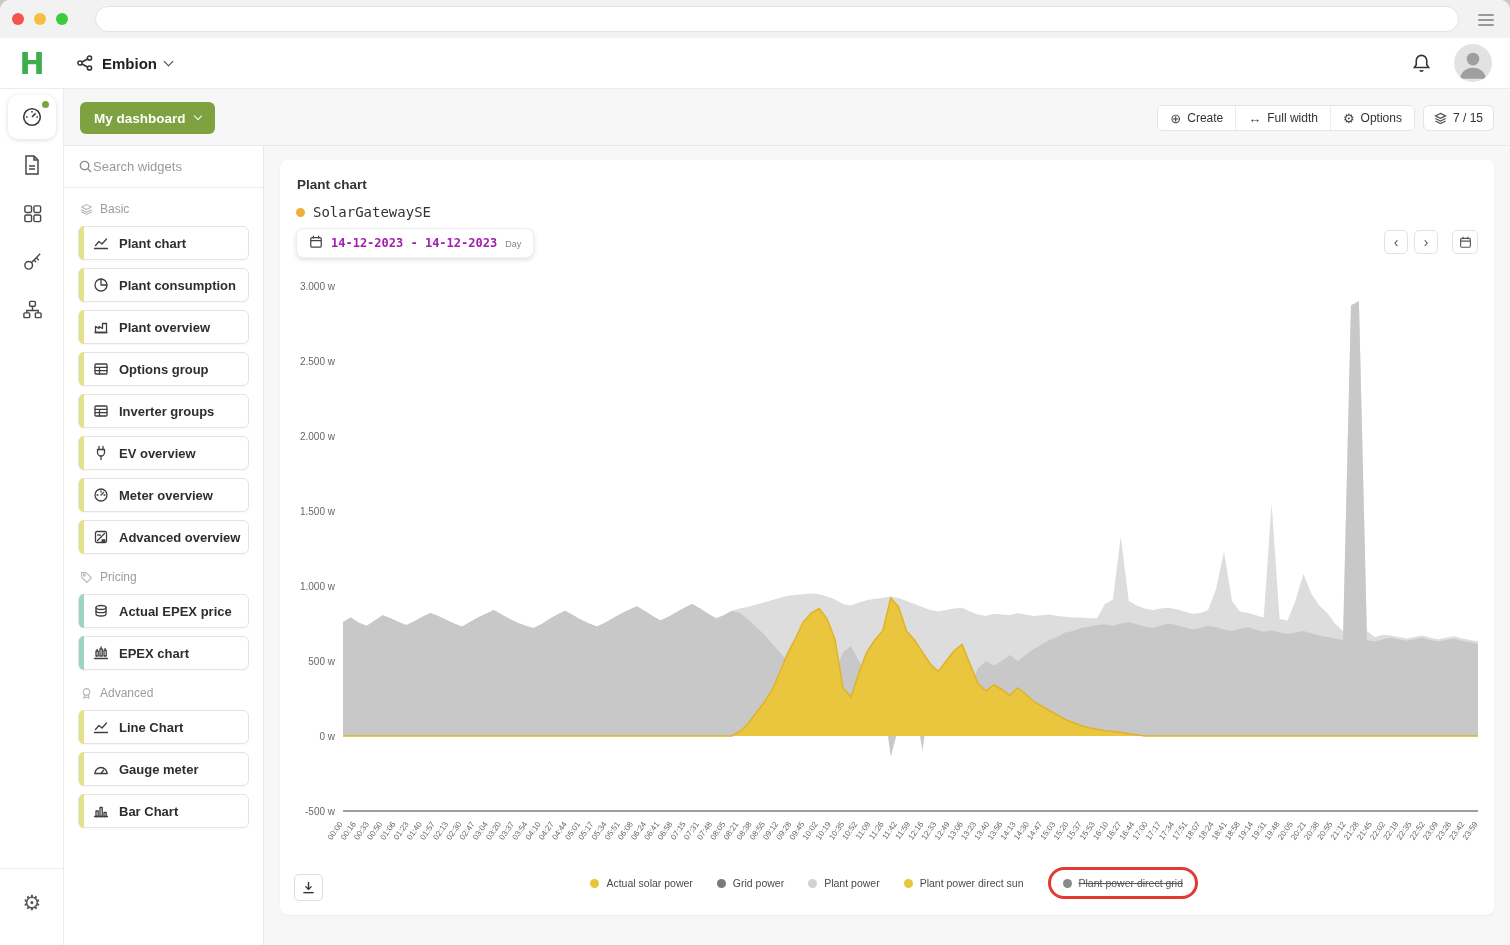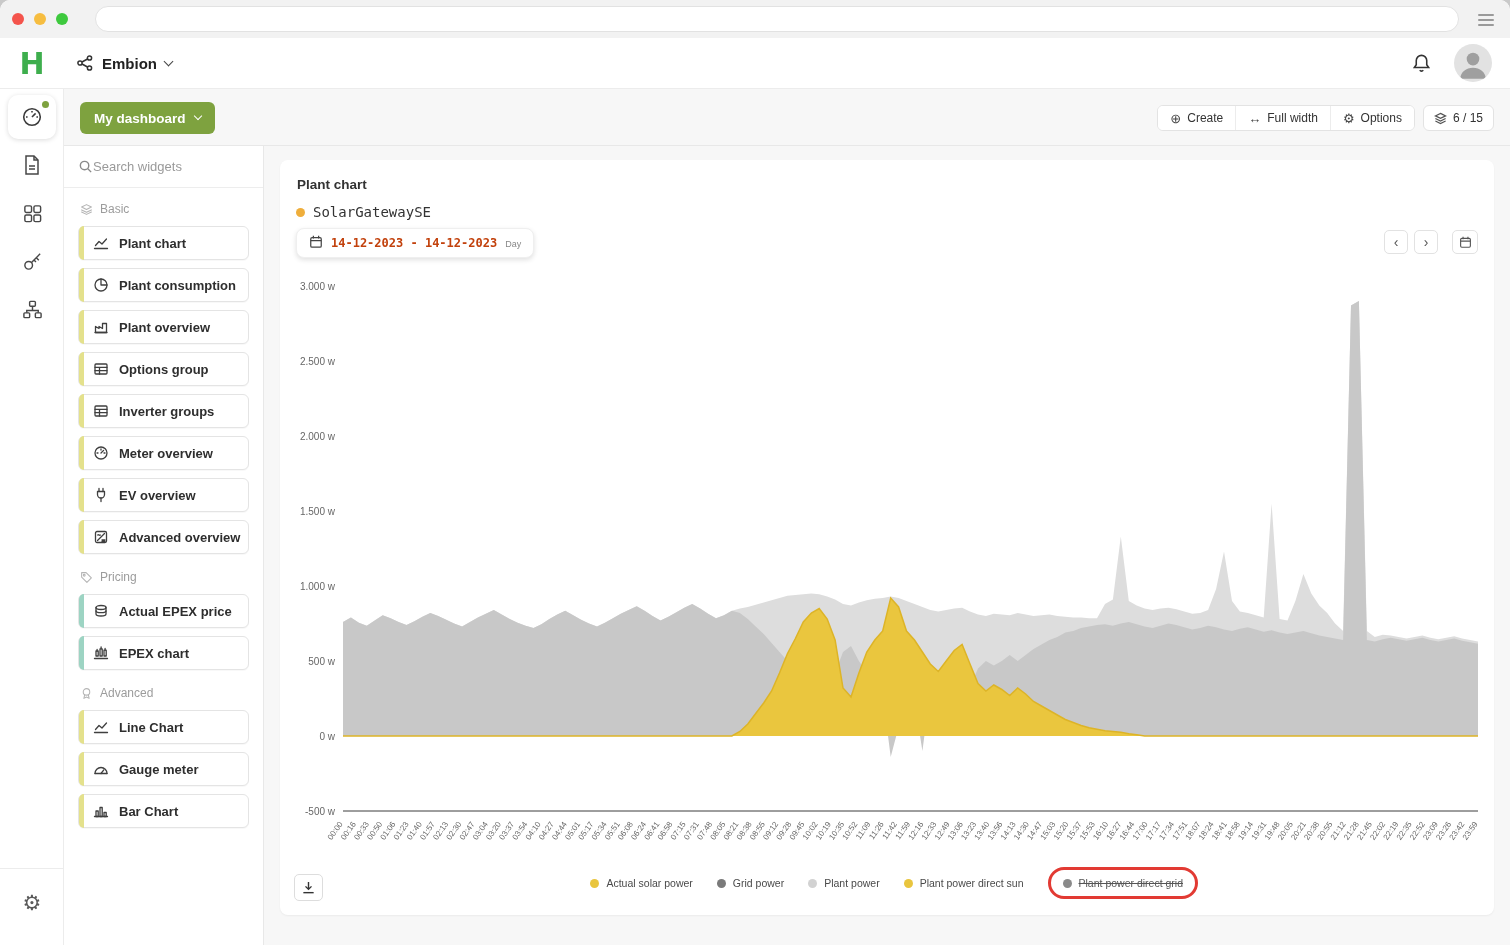--- a/index.html
+++ b/index.html
@@ -56,21 +56,21 @@
   .widget-label { font-size:13px; font-weight:700; color:#2e2e2e; }
 
   
   .main { position:absolute; top:146px; left:264px; right:0; bottom:0; background:#f7f7f7; }
   .card { position:absolute; left:16px; top:14px; width:1214px; height:755px; background:#fff; border-radius:8px; box-shadow:0 1px 2px rgba(0,0,0,.05); }
   .card-title { position:absolute; left:17px; top:17px; font-size:13.5px; font-weight:700; color:#333; }
   .gateway-row { position:absolute; left:16px; top:44px; display:flex; align-items:center; gap:8px; }
   .gateway-dot { width:9px; height:9px; border-radius:50%; background:#efae3b; }
   .gateway-label { font-family:"DejaVu Sans Mono",monospace; font-size:14px; color:#333; }
   .date-btn { position:absolute; left:16px; top:68px; height:30px; display:flex; align-items:flex-end; gap:8px; background:#fff; border:1px solid #efefef; border-radius:8px; box-shadow:0 2px 5px rgba(0,0,0,.12); padding:6px 12px 7px; cursor:pointer; }
-  .date-text { font-family:"DejaVu Sans Mono",monospace; font-size:12px; font-weight:700; color:#c2410c; line-height:14px; }
+  .date-text { font-family:"DejaVu Sans Mono",monospace; font-size:12px; font-weight:700; color:#a21caf; line-height:14px; }
   .date-gran { font-size:9px; color:#888; line-height:11px; }
   .chart-nav { position:absolute; right:16px; top:70px; display:flex; align-items:center; gap:6px; }
   .nav-btn { width:24px; height:24px; background:#fff; border:1px solid #e2e2e2; border-radius:5px; display:flex; align-items:center; justify-content:center; font-size:14px; color:#555; cursor:pointer; line-height:1; font-family:inherit; }
   .nav-btn.cal { margin-left:8px; width:26px; }
   .chart-svg { position:absolute; left:8px; top:108px; }
   .dl-btn { position:absolute; left:14px; bottom:14px; width:29px; height:27px; background:#fff; border:1px solid #ddd; border-radius:5px; display:flex; align-items:center; justify-content:center; cursor:pointer; }
   .legend { position:absolute; right:296px; bottom:16px; display:flex; align-items:center; gap:24px; }
   .legend-item { display:flex; align-items:center; gap:7px; cursor:pointer; }
   .legend-dot { width:9px; height:9px; border-radius:50%; }
   .legend-label { font-size:10.5px; color:#4a4a4a; }
@@ -190,21 +190,21 @@
           <span class="seg-ico">⚙</span>
           <span>Options</span>
         </button>
       </div>
       <div class="page-pill">
         <svg class="ico" width="13" height="13" viewBox="0 0 14 14" fill="none" stroke="#555" stroke-width="1.3">
           <path d="M7 1.5l5.5 2.7L7 6.9 1.5 4.2z"></path>
             <path d="M1.5 7l5.5 2.7L12.5 7"></path>
             <path d="M1.5 9.7l5.5 2.7 5.5-2.7"></path>
         </svg>
-        <span>6 / 15</span>
+        <span>7 / 15</span>
       </div>
     </div>
   </div>
 
   <div class="widget-panel">
     <div class="search-row">
       <svg class="ico" width="15" height="15" viewBox="0 0 16 16" fill="none" stroke="#8a8a8a" stroke-width="1.5">
         <circle cx="7" cy="7" r="4.5"></circle>
           <path d="M10.5 10.5L14 14"></path>
       </svg>
@@ -255,34 +255,34 @@
           <span class="widget-accent" style="background:#e4e18c"></span>
           <svg class="ico" width="16" height="16" viewBox="0 0 16 16" fill="none" stroke="#3f3f3f" stroke-width="1.3" stroke-linejoin="round" stroke-linecap="round">
             <rect x="2" y="3" width="12" height="10" rx="1"></rect>
             <path d="M2 6.3h12M6.5 6.3v6.7M2 9.6h12"></path>
           </svg>
           <span class="widget-label">Inverter groups</span>
         </div>
         <div class="widget-item">
           <span class="widget-accent" style="background:#e4e18c"></span>
           <svg class="ico" width="16" height="16" viewBox="0 0 16 16" fill="none" stroke="#3f3f3f" stroke-width="1.3" stroke-linejoin="round" stroke-linecap="round">
+            <path d="M6 1.5v3M10 1.5v3"></path>
+            <path d="M4.5 4.5h7v3a3.5 3.5 0 0 1-7 0z"></path>
+            <path d="M8 11v3.5"></path>
+          </svg>
+          <span class="widget-label">EV overview</span>
+        </div>
+        <div class="widget-item">
+          <span class="widget-accent" style="background:#e4e18c"></span>
+          <svg class="ico" width="16" height="16" viewBox="0 0 16 16" fill="none" stroke="#3f3f3f" stroke-width="1.3" stroke-linejoin="round" stroke-linecap="round">
             <circle cx="8" cy="8" r="6"></circle>
             <path d="M8 8l2.6-2.6"></path>
             <path d="M4 8h1M8 4v1M12 8h-1"></path>
           </svg>
           <span class="widget-label">Meter overview</span>
-        </div>
-        <div class="widget-item">
-          <span class="widget-accent" style="background:#e4e18c"></span>
-          <svg class="ico" width="16" height="16" viewBox="0 0 16 16" fill="none" stroke="#3f3f3f" stroke-width="1.3" stroke-linejoin="round" stroke-linecap="round">
-            <path d="M6 1.5v3M10 1.5v3"></path>
-            <path d="M4.5 4.5h7v3a3.5 3.5 0 0 1-7 0z"></path>
-            <path d="M8 11v3.5"></path>
-          </svg>
-          <span class="widget-label">EV overview</span>
         </div>
         <div class="widget-item">
           <span class="widget-accent" style="background:#e4e18c"></span>
           <svg class="ico" width="16" height="16" viewBox="0 0 16 16" fill="none" stroke="#3f3f3f" stroke-width="1.3" stroke-linejoin="round" stroke-linecap="round">
             <rect x="2.5" y="2.5" width="11" height="11" rx="1.5"></rect>
             <path d="M4.5 11.5l7-7"></path>
             <path d="M4.8 6c.8-1 1.6 1 2.4 0"></path>
             <path d="M9 11h3M9 12.5h3"></path>
           </svg>
           <span class="widget-label">Advanced overview</span>

